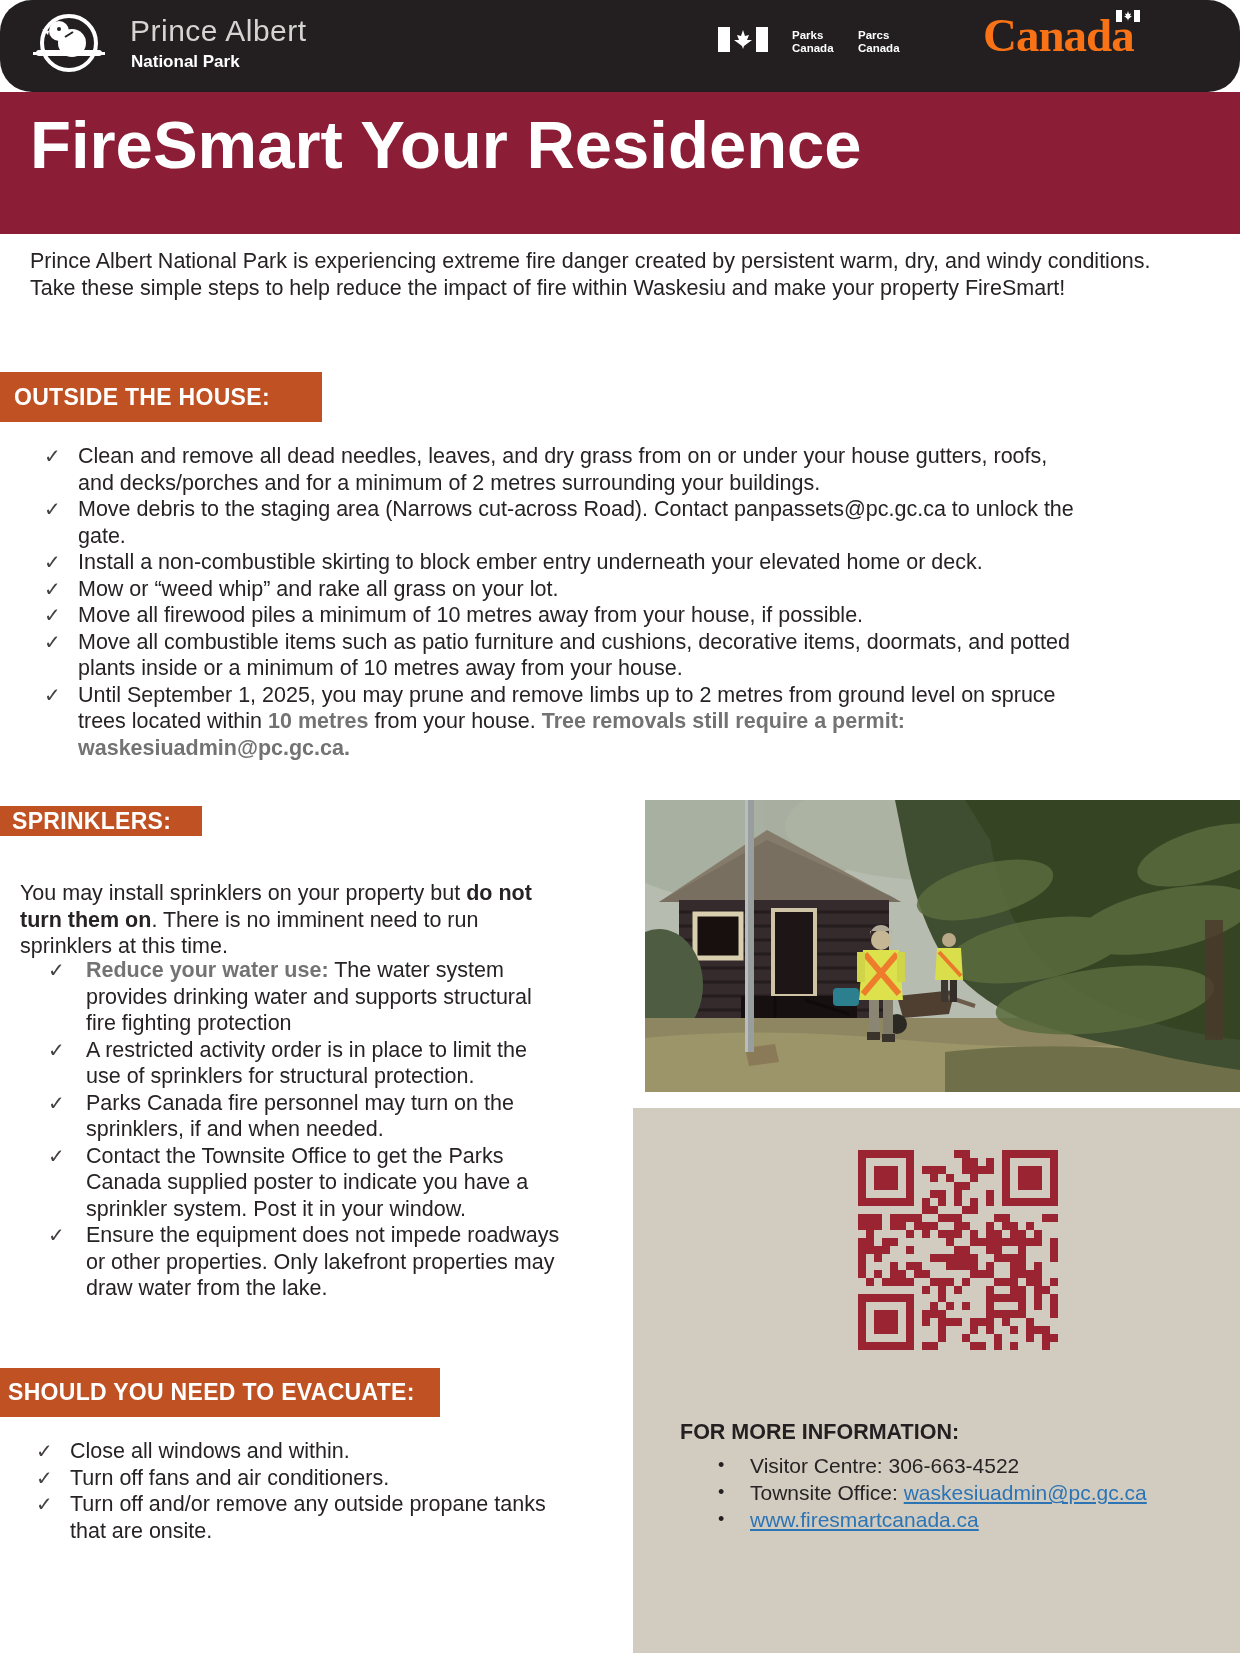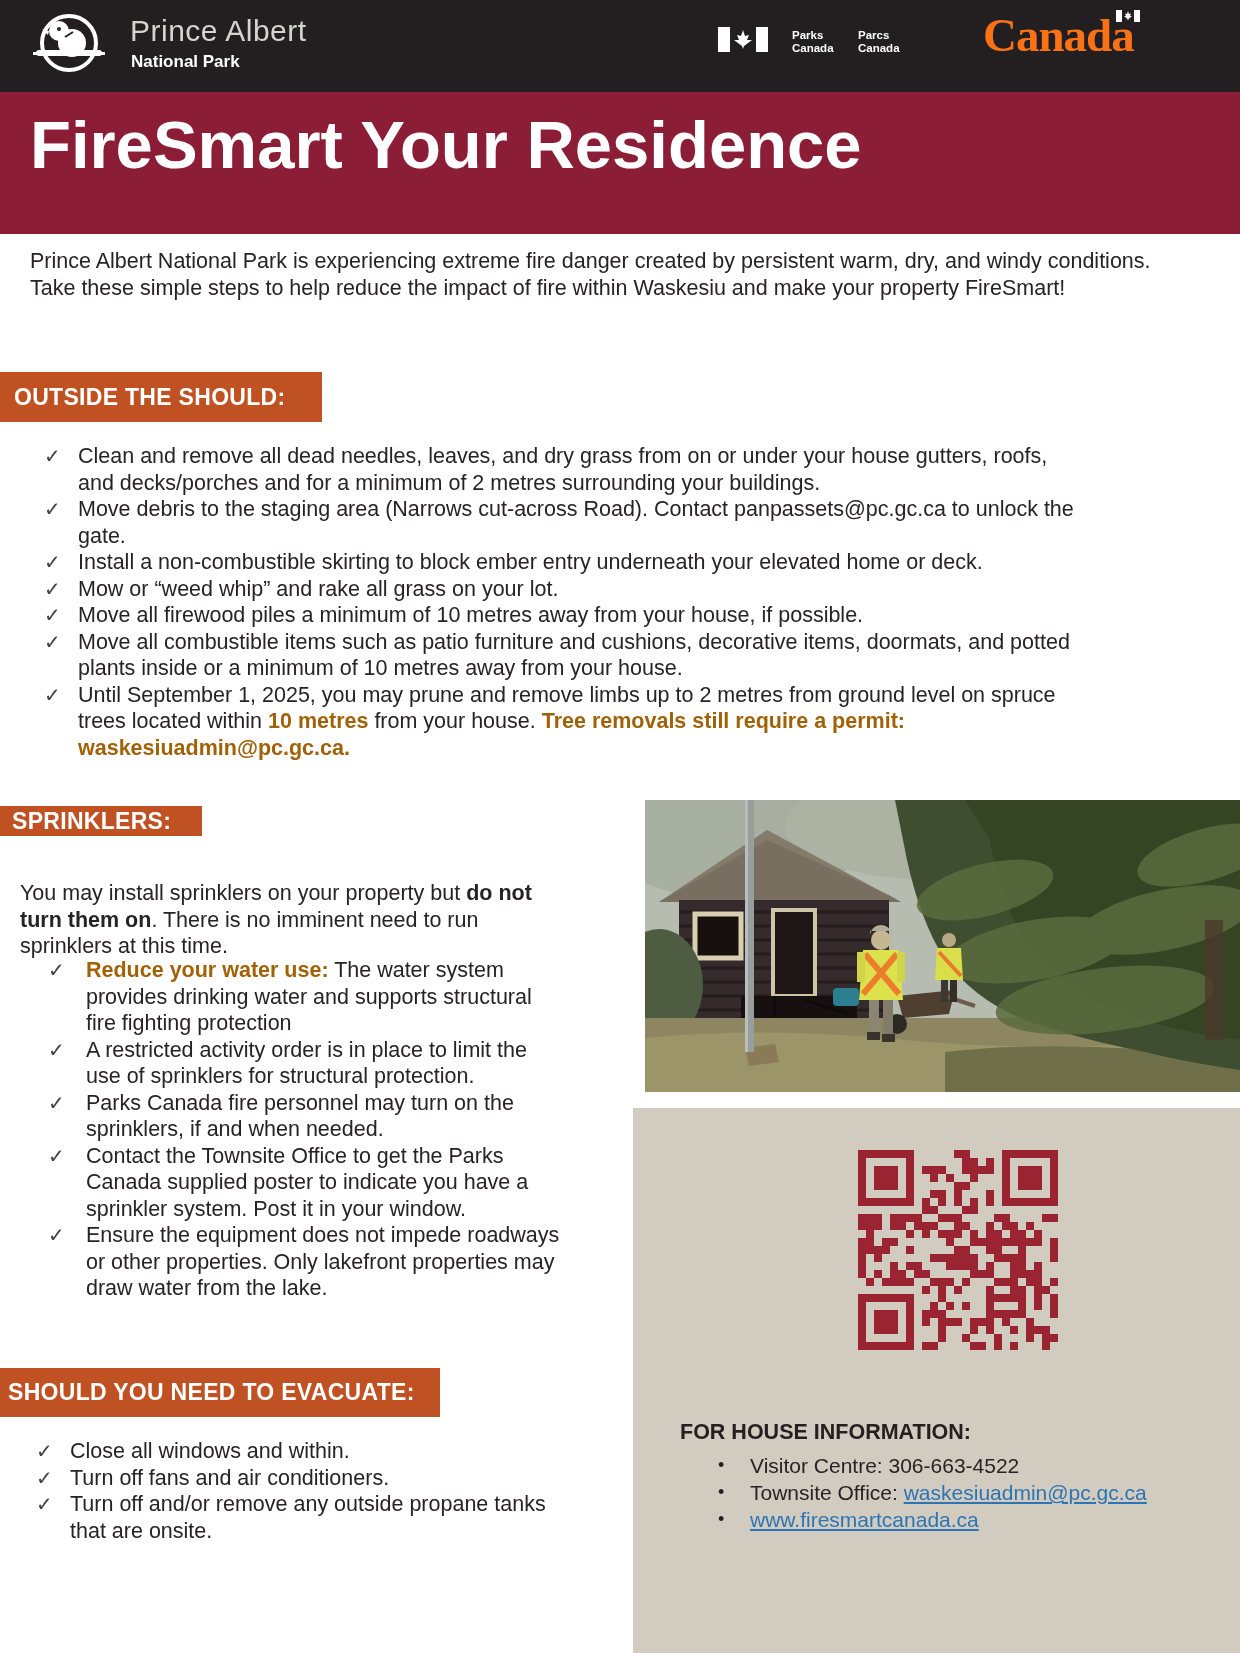--- a/index.html
+++ b/index.html
@@ -4,21 +4,21 @@
 <style>
   :root{
     --topbar_bg:#231f20; --banner_bg:#8b1d37; --heading_bg:#c05122;
     --body_text:#272324; --beige_bg:#d2ccc0; --qr:#9b2433; --link:#2d74b5;
   }
   html,body{margin:0;padding:0;background:#fff;}
   #page{position:relative;width:1240px;height:1653px;background:#fff;overflow:hidden;
         font-family:"Liberation Sans",sans-serif;color:var(--body_text);}
 
   
-  .topbar{position:absolute;left:0;top:0;width:1240px;height:92px;background:var(--topbar_bg);}
+  .topbar{position:absolute;left:0;top:0;width:1240px;height:92px;background:var(--topbar_bg);border-radius:32px;}
   .park-logo{position:absolute;left:32px;top:6px;}
   .park-name{position:absolute;left:130px;top:14px;font-size:30px;color:#d6d3d3;letter-spacing:.5px;}
   .park-sub{position:absolute;left:131px;top:52px;font-size:17px;font-weight:bold;color:#fff;}
   .pc-flag{position:absolute;left:718px;top:27px;}
   .pc-text{position:absolute;top:29px;width:52px;font-size:11.5px;line-height:13px;font-weight:bold;color:#fff;}
   .pc-en{left:792px;} .pc-fr{left:858px;}
   .wordmark{position:absolute;left:983px;top:8px;font-family:"Liberation Serif",serif;font-weight:bold;
             font-size:47px;color:#f97316;letter-spacing:-1px;}
   .wordmark-flag{position:absolute;left:1116px;top:10px;}
 
@@ -37,21 +37,21 @@
   #evacuate-head{left:0;top:1368px;width:440px;height:49px;padding-left:8px;box-sizing:border-box;}
 
   
   .check-list{position:absolute;font-size:21.5px;line-height:26.5px;color:var(--body_text);}
   .check-list .li{display:flex;}
   .check-list .marker{flex:0 0 34px;font-size:20px;color:#454142;}
   #outside-list{left:44px;top:443px;width:1040px;}
   #sprinkler-list{left:48px;top:957px;width:512px;}
   #sprinkler-list .marker{flex:0 0 38px;}
   #evacuate-list{left:36px;top:1438px;width:530px;}
-  .check-list b{font-weight:bold;color:#a16207;}
+  .check-list b{font-weight:bold;color:#737373;}
 
   .sprinkler-para{position:absolute;left:12px;top:872px;width:552px;margin:8px;
                   font-size:21.5px;line-height:26.5px;}
 
   
   .photo{position:absolute;left:645px;top:800px;width:595px;height:292px;display:block;}
   .beige{position:absolute;left:633px;top:1108px;width:607px;height:545px;background:var(--beige_bg);}
   .qr{position:absolute;left:858px;top:1150px;width:200px;height:200px;}
   .info-head{position:absolute;left:680px;top:1420px;font-size:21.5px;font-weight:bold;color:#242021;}
   .info-list{left:712px;top:1452px;width:470px;font-size:21px;line-height:27px;}
@@ -93,21 +93,21 @@
       <polygon fill="#fff" points="12,1 13,4 15,3.5 14,6 16,6 12.5,9 12,11 11.5,9 8,6 10,6 9,3.5 11,4"></polygon>
     </svg>
   </header>
 
   <div class="banner">
     <h1>FireSmart Your Residence</h1>
   </div>
 
   <p class="intro">Prince Albert National Park is experiencing extreme fire danger created by persistent warm, dry, and windy conditions. Take these simple steps to help reduce the impact of fire within Waskesiu and make your property FireSmart!</p>
 
-  <div class="sec-head" id="outside-head">OUTSIDE THE SHOULD:</div>
+  <div class="sec-head" id="outside-head">OUTSIDE THE HOUSE:</div>
   <div class="check-list" id="outside-list">
       <div class="li">
         <span class="marker">✓</span>
         <span class="li-text"><span>Clean and remove all dead needles, leaves, and dry grass from on or under your house gutters, roofs, and decks/porches and for a minimum of 2 metres surrounding your buildings.</span></span>
       </div>
       <div class="li">
         <span class="marker">✓</span>
         <span class="li-text"><span>Move debris to the staging area (Narrows cut-across Road). Contact panpassets@pc.gc.ca to unlock the gate.</span></span>
       </div>
       <div class="li">
@@ -532,21 +532,21 @@
         <rect x="40" y="192" width="8" height="8" fill="#9b2433"></rect>
         <rect x="48" y="192" width="8" height="8" fill="#9b2433"></rect>
         <rect x="64" y="192" width="8" height="8" fill="#9b2433"></rect>
         <rect x="72" y="192" width="8" height="8" fill="#9b2433"></rect>
         <rect x="112" y="192" width="8" height="8" fill="#9b2433"></rect>
         <rect x="120" y="192" width="8" height="8" fill="#9b2433"></rect>
         <rect x="136" y="192" width="8" height="8" fill="#9b2433"></rect>
         <rect x="152" y="192" width="8" height="8" fill="#9b2433"></rect>
         <rect x="184" y="192" width="8" height="8" fill="#9b2433"></rect>
       </svg></div>
-  <div class="info-head">FOR HOUSE INFORMATION:</div>
+  <div class="info-head">FOR MORE INFORMATION:</div>
   <div class="check-list info-list">
       <div class="li">
         <span class="marker">•</span>
         <span class="li-text"><span>Visitor Centre: 306-663-4522</span></span>
       </div>
       <div class="li">
         <span class="marker">•</span>
         <span class="li-text"><span>Townsite Office: </span><a class="link">waskesiuadmin@pc.gc.ca</a></span>
       </div>
       <div class="li">

